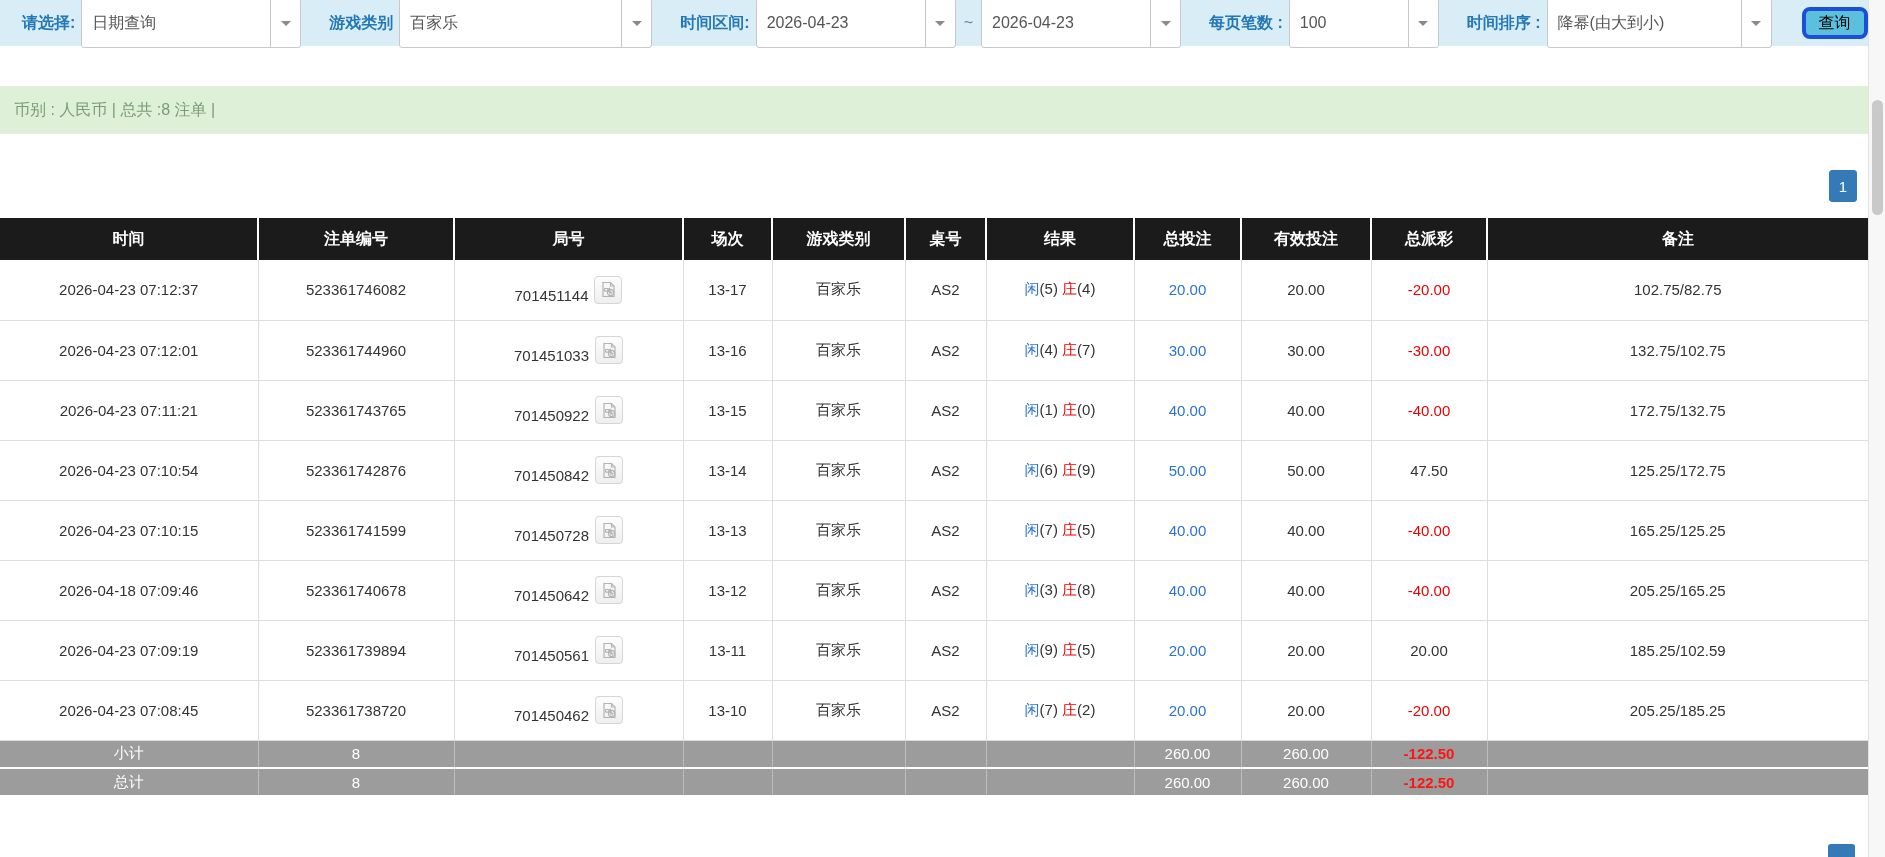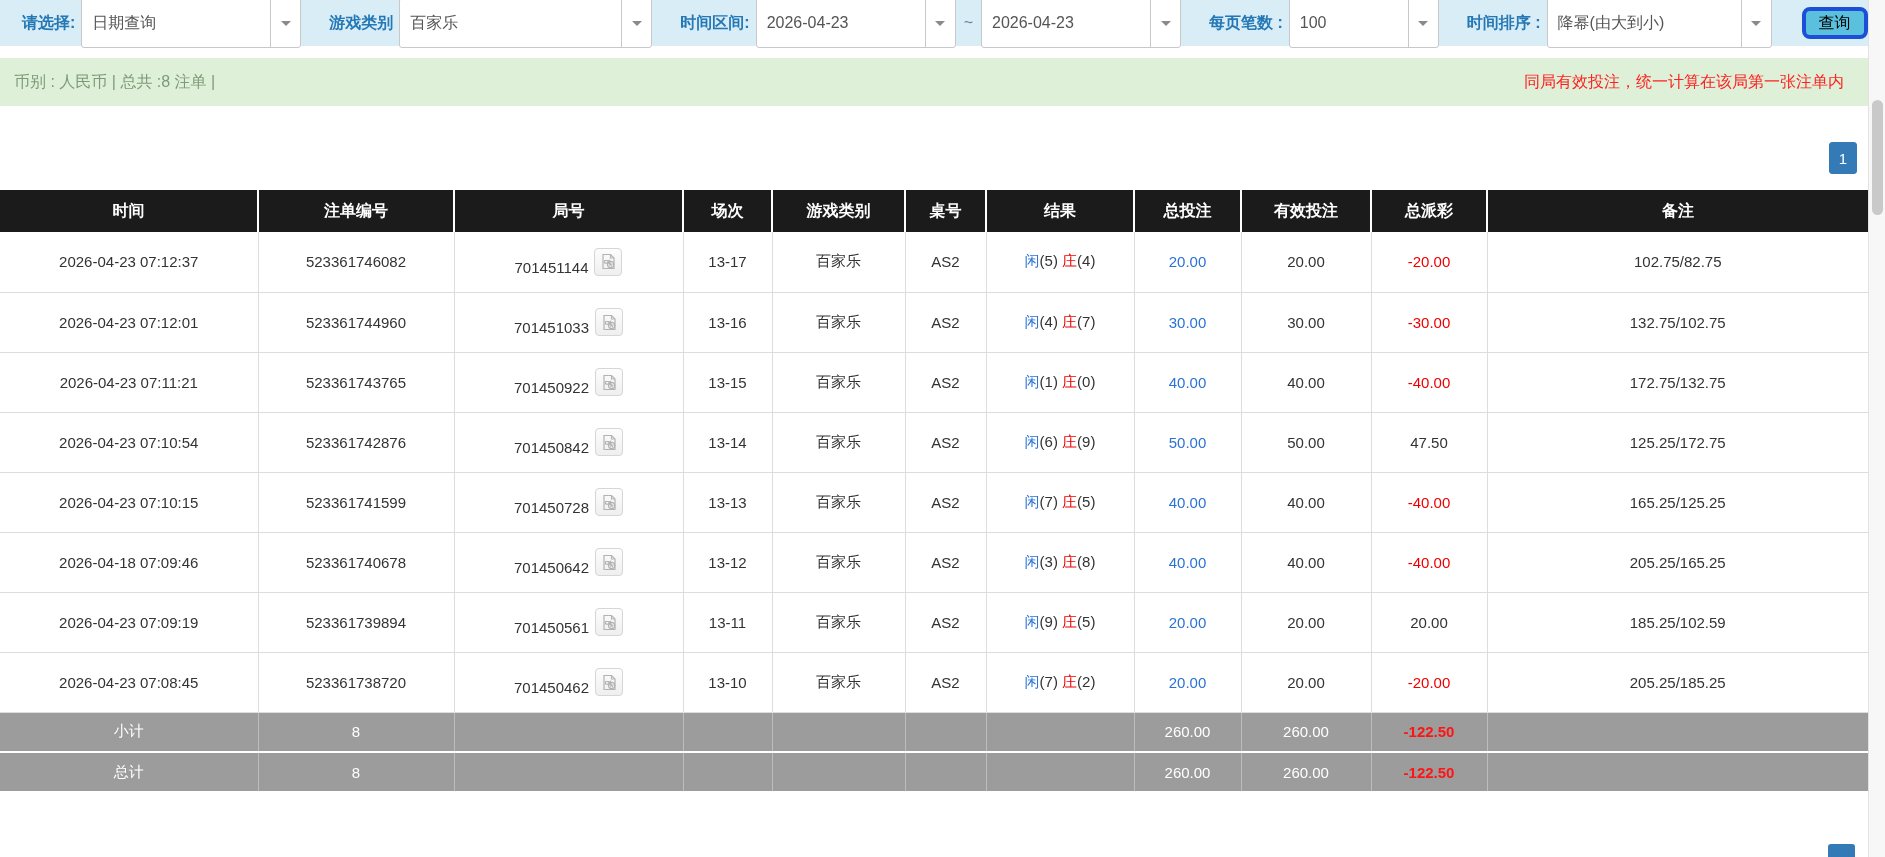--- a/index.html
+++ b/index.html
@@ -19,39 +19,39 @@
   .lbl{color:var(--label_blue);font-weight:bold;font-size:16px;white-space:nowrap;margin-right:6px;margin-left:14px;}
   .sel{height:50px;background:#fff;border:1px solid var(--select_border);border-radius:3px;display:flex;align-items:center;margin-right:14px;cursor:pointer;}
   .sel .sel-text{flex:1;padding:0 10px;font-size:16px;color:#555;white-space:nowrap;overflow:hidden;}
   .caret-zone{width:30px;align-self:stretch;border-left:1px solid var(--select_border);display:flex;align-items:center;justify-content:center;}
   .caret{width:0;height:0;border-left:5px solid transparent;border-right:5px solid transparent;border-top:5px solid #8a8a8a;}
   .tilde{color:#5a86a0;font-size:16px;margin:0 8px 0 -6px;}
   .search-btn{margin-left:16px;height:32px;padding:0 13px;background:var(--button_bg);color:#000000;font-size:16px;border:4px solid #1d4ed8;border-radius:8px;cursor:pointer;}
   .w220{width:220px}.w253{width:253px}.w200{width:200px}.w150{width:150px}.w225{width:225px}
 
   
-  .info-bar{margin-top:12px;height:48px;background:var(--info_bg);display:flex;align-items:center;justify-content:space-between;padding:0 14px 0 14px;}
+  .info-bar{margin-top:40px;height:48px;background:var(--info_bg);display:flex;align-items:center;justify-content:space-between;padding:0 14px 0 14px;}
   .info-left{color:var(--info_text);font-size:16px;}
   .info-right{color:var(--notice_red);font-size:16px;padding-right:10px;}
 
   
   .pagerow{position:relative;height:84px;}
   .page-btn{position:absolute;right:11px;top:36px;width:28px;height:32px;background:var(--page_blue);border:1px solid var(--page_blue);border-radius:3px;color:#fff;font-size:15px;cursor:pointer;}
 
   
   table{width:1868px;table-layout:fixed;border-collapse:collapse;font-size:15px;color:var(--text_dark);}
   thead th{background:var(--header_bg);color:#fff;font-weight:bold;font-size:16px;height:42px;border-right:2px solid #fff;text-align:center;margin-left:8px;}
   thead th:last-child{border-right:none;}
   tbody td{height:60px;text-align:center;border-bottom:1px solid var(--border_light);border-right:1px solid var(--border_light);background:#fff;overflow:hidden;white-space:nowrap;}
   tbody td:last-child{border-right:none;}
   .c-link{color:var(--link_blue);}
   .c-red{color:var(--loss_red);}
   .round-wrap{display:inline-flex;align-items:flex-end;gap:6px;}
   .vid-btn{width:28px;height:28px;border:1px solid #d6d6d6;border-radius:4px;background:linear-gradient(#fdfdfd,#efefef);display:inline-flex;align-items:center;justify-content:center;cursor:pointer;padding:0;}
-  tfoot td{height:40px;background:var(--sum_bg);color:#fff;text-align:center;border-right:1px solid #bdbdbd;border-bottom:2px solid #fff;font-size:15px;}
+  tfoot td{height:28px;background:var(--sum_bg);color:#fff;text-align:center;border-right:1px solid #bdbdbd;border-bottom:2px solid #fff;font-size:15px;}
   tfoot td:last-child{border-right:none;}
   tfoot .c-red{color:#ff1414;font-weight:bold;}
 
   
   .scrollbar{position:absolute;right:0;top:0;width:17px;height:857px;background:#f7f7f7;border-left:1px solid #e3e3e3;}
   .scroll-thumb{position:absolute;left:3px;top:100px;width:11px;height:115px;background:#c9c9c9;border-radius:6px;}
   .bottom-page-btn{position:absolute;right:30px;bottom:0;width:27px;height:13px;background:var(--page_blue);border:1px solid var(--page_blue);border-bottom:none;border-radius:3px 3px 0 0;cursor:pointer;}
 </style>
 </head>
 <body>
@@ -105,21 +105,20 @@
         <span class="caret-zone">
             <i class="caret"></i>
           </span>
       </div>
 
       <button class="search-btn">查询</button>
     </div>
 
     <div class="info-bar">
       <span class="info-left">币别 : 人民币 | 总共 :8 注单 |</span>
-      <span class="info-right">同局有效投注，统一计算在该局第一张注单内</span>
     </div>
 
     <div class="pagerow">
       <button class="page-btn">1</button>
     </div>
 
     <table>
       <colgroup>
         <col style="width:258px">
           <col style="width:196px">

